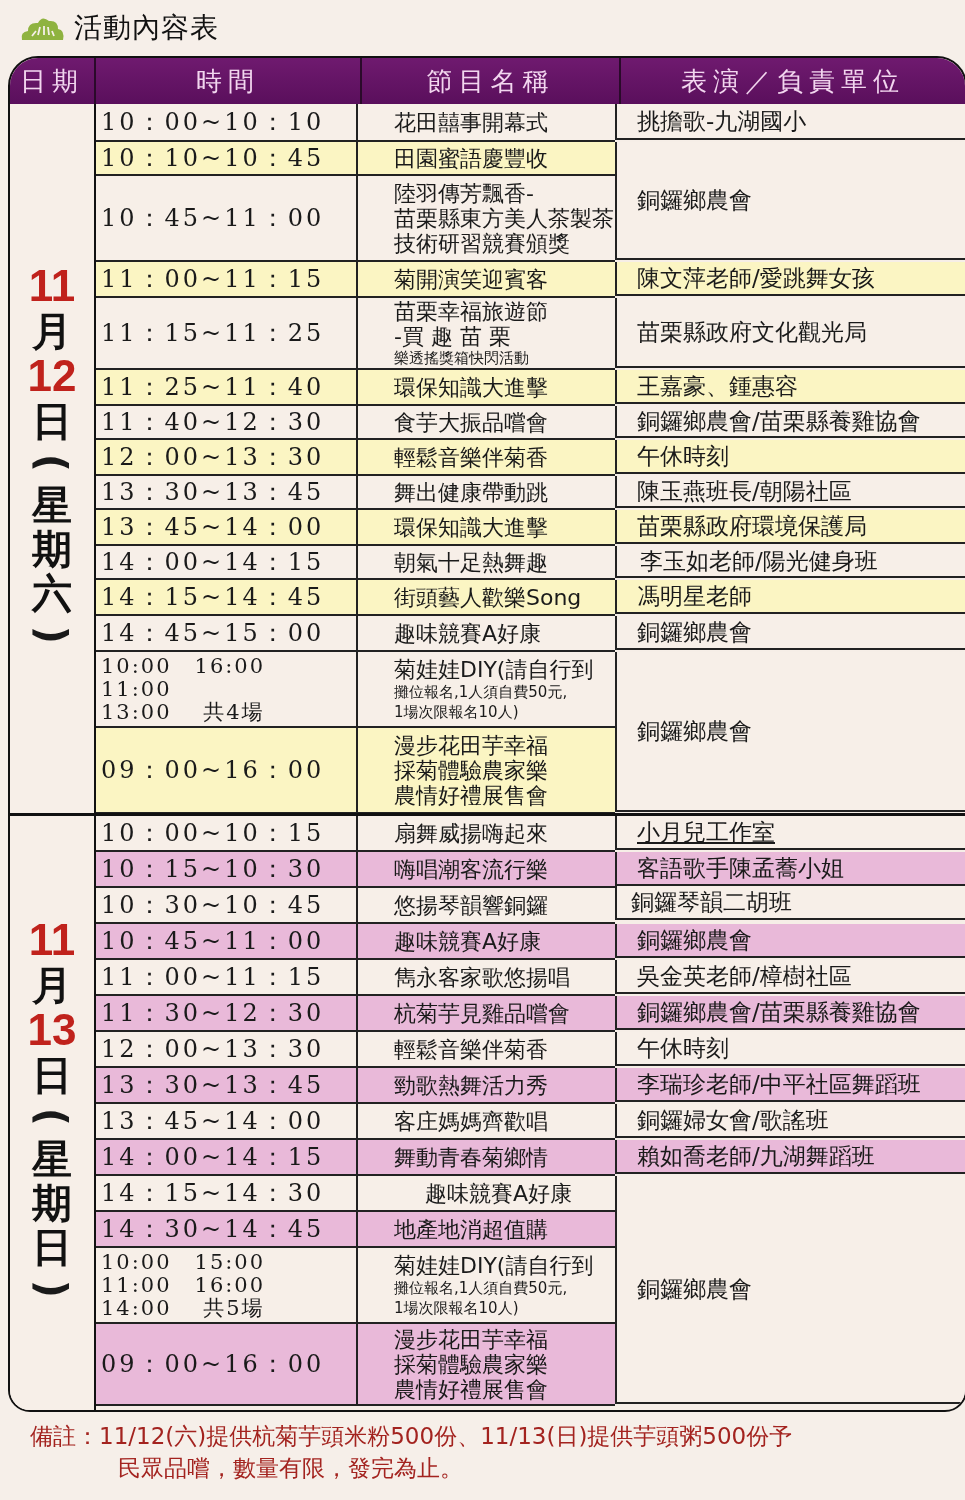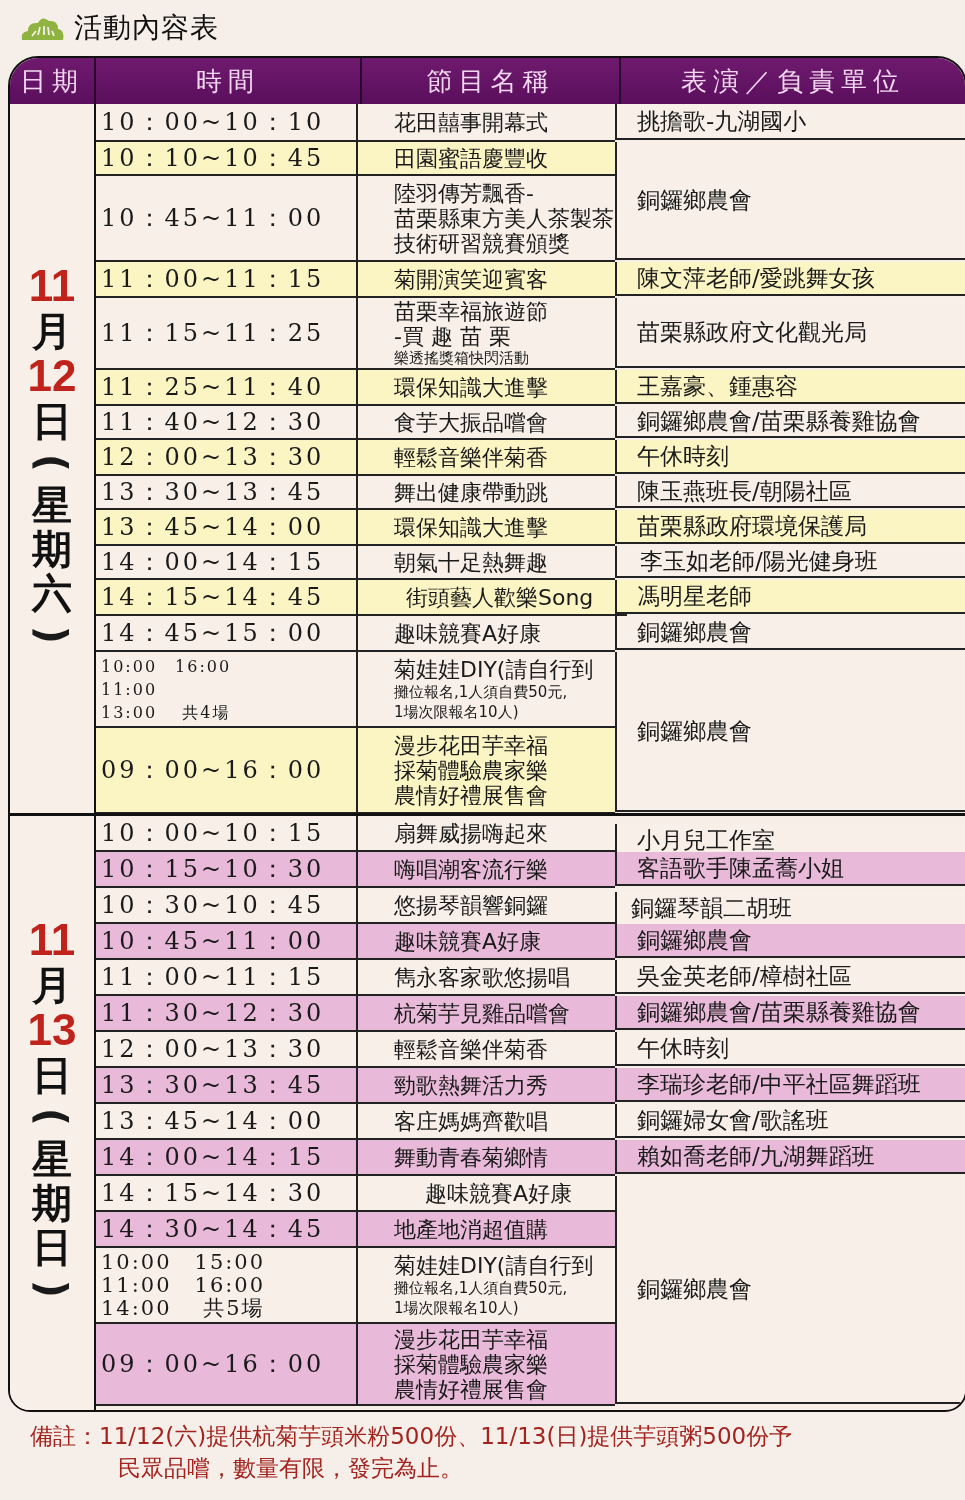--- a/index.html
+++ b/index.html
@@ -165,34 +165,34 @@
         <div class="p">
           <div>環保知識大進擊</div>
         </div>
       </div>
       <div class="row w" style="top: 442px; height: 32px;">
         <div class="t">14：00~14：15</div>
         <div class="p">
           <div>朝氣十足熱舞趣</div>
         </div>
       </div>
-      <div class="row y" style="top: 476px; height: 34px; gap: 12px;">
+      <div class="row y" style="top: 476px; height: 34px;">
         <div class="t">14：15~14：45</div>
         <div class="p">
           <div>街頭藝人歡樂Song</div>
         </div>
       </div>
       <div class="row w" style="top: 512px; height: 34px;">
         <div class="t">14：45~15：00</div>
         <div class="p">
           <div>趣味競賽A好康</div>
         </div>
       </div>
       <div class="row w" style="top: 548px; height: 74px;">
-        <div class="t" style="flex-direction: column; align-items: flex-start; justify-content: center; font-size: 16px; line-height: 23px; letter-spacing: 2px;">
+        <div class="t" style="flex-direction: column; align-items: flex-start; justify-content: center; font-size: 21px; line-height: 23px; letter-spacing: 2px;">
           <div>10:00　16:00</div>
           <div>11:00</div>
           <div>13:00　 共4場</div>
         </div>
         <div class="p">
           <div>菊娃娃DIY(請自行到</div>
           <div class="sm2">攤位報名,1人須自費50元,</div>
           <div class="sm2">1場次限報名10人)</div>
         </div>
       </div>
@@ -317,23 +317,23 @@
         </div>
       </div>
       <div class="row k" style="top: 508px; height: 80px;">
         <div class="t">09：00~16：00</div>
         <div class="p">
           <div>漫步花田芋幸福</div>
           <div>採菊體驗農家樂</div>
           <div>農情好禮展售會</div>
         </div>
       </div>
-      <div class="unit w" style="top: 8px; height: 34px;">小月兒工作室</div>
+      <div class="unit w" style="top: 0px; height: 34px; text-decoration: underline;">小月兒工作室</div>
       <div class="unit k" style="top: 36px; height: 34px;">客語歌手陳孟蕎小姐</div>
-      <div class="unit w" style="top: 76px; height: 34px; padding-left: 14px;">銅鑼琴韻二胡班</div>
+      <div class="unit w" style="top: 70px; height: 34px; padding-left: 14px;">銅鑼琴韻二胡班</div>
       <div class="unit k" style="top: 108px; height: 34px;">銅鑼鄉農會</div>
       <div class="unit w" style="top: 144px; height: 34px;">吳金英老師/樟樹社區</div>
       <div class="unit k" style="top: 180px; height: 34px;">銅鑼鄉農會/苗栗縣養雞協會</div>
       <div class="unit w" style="top: 216px; height: 34px;">午休時刻</div>
       <div class="unit k" style="top: 252px; height: 34px;">李瑞珍老師/中平社區舞蹈班</div>
       <div class="unit w" style="top: 288px; height: 34px;">銅鑼婦女會/歌謠班</div>
       <div class="unit k" style="top: 324px; height: 34px;">賴如喬老師/九湖舞蹈班</div>
       <div class="unit w" style="top: 360px; height: 228px;">銅鑼鄉農會</div>
     </div>
 </div>

